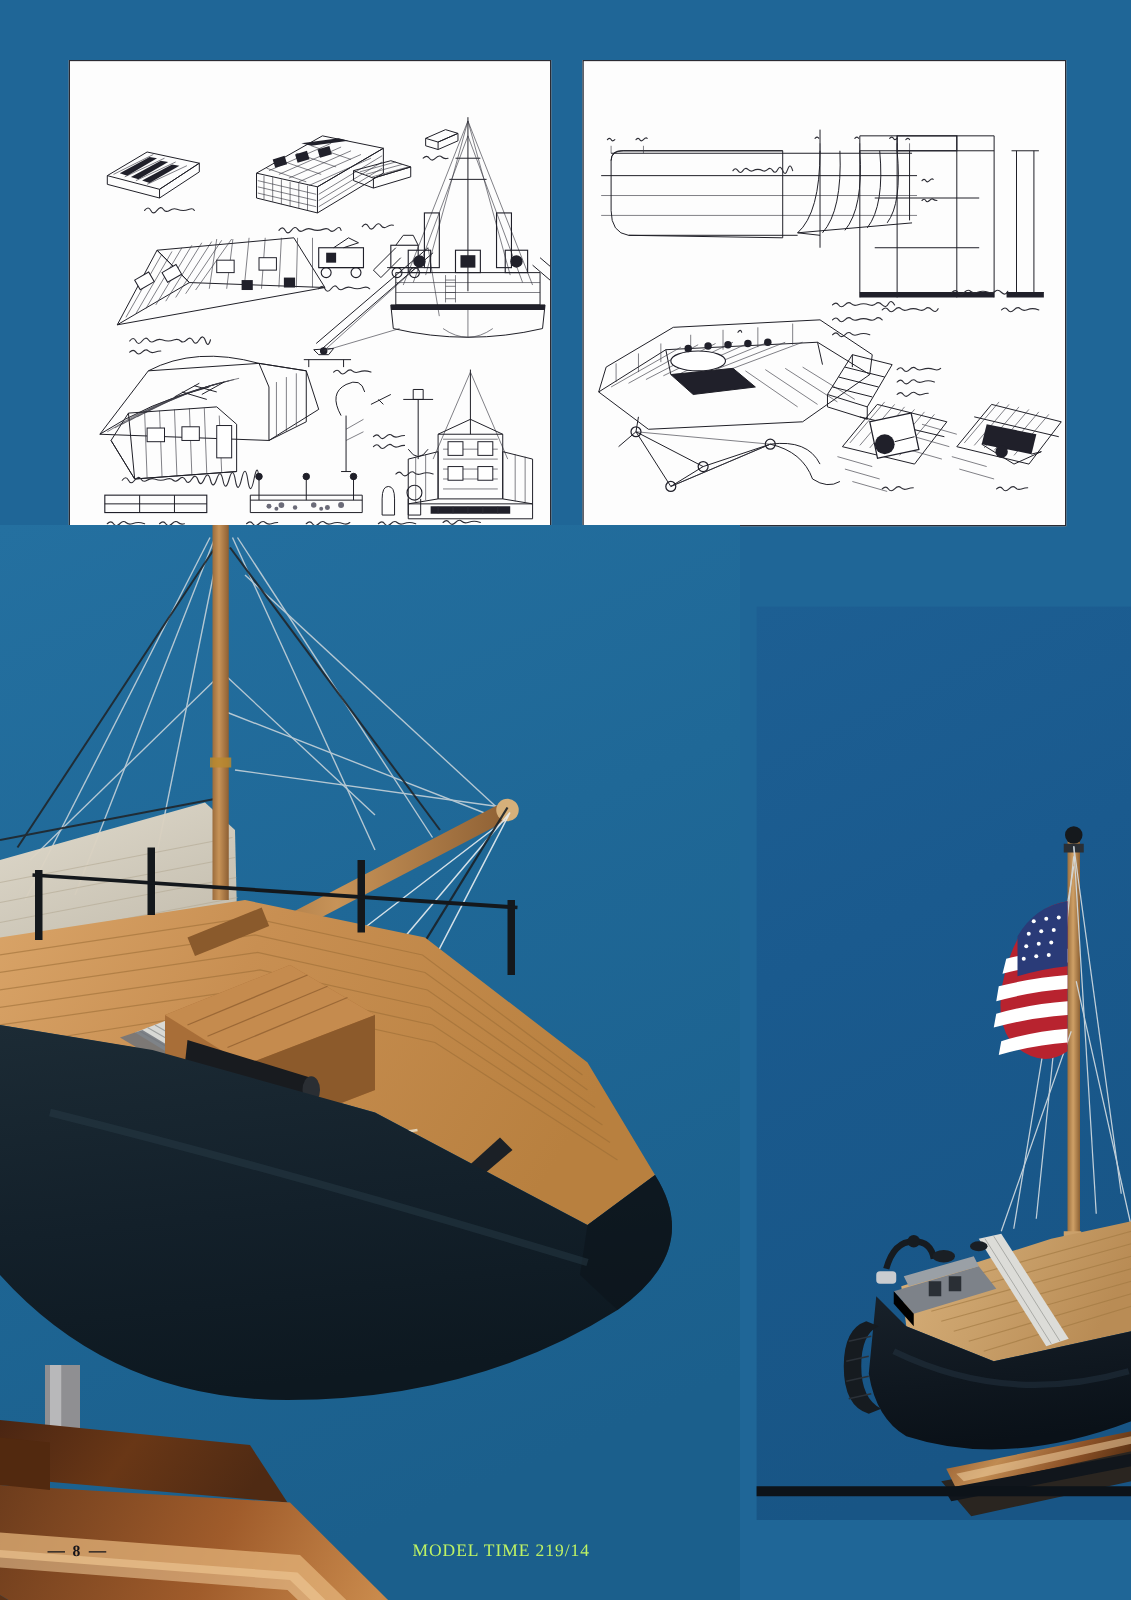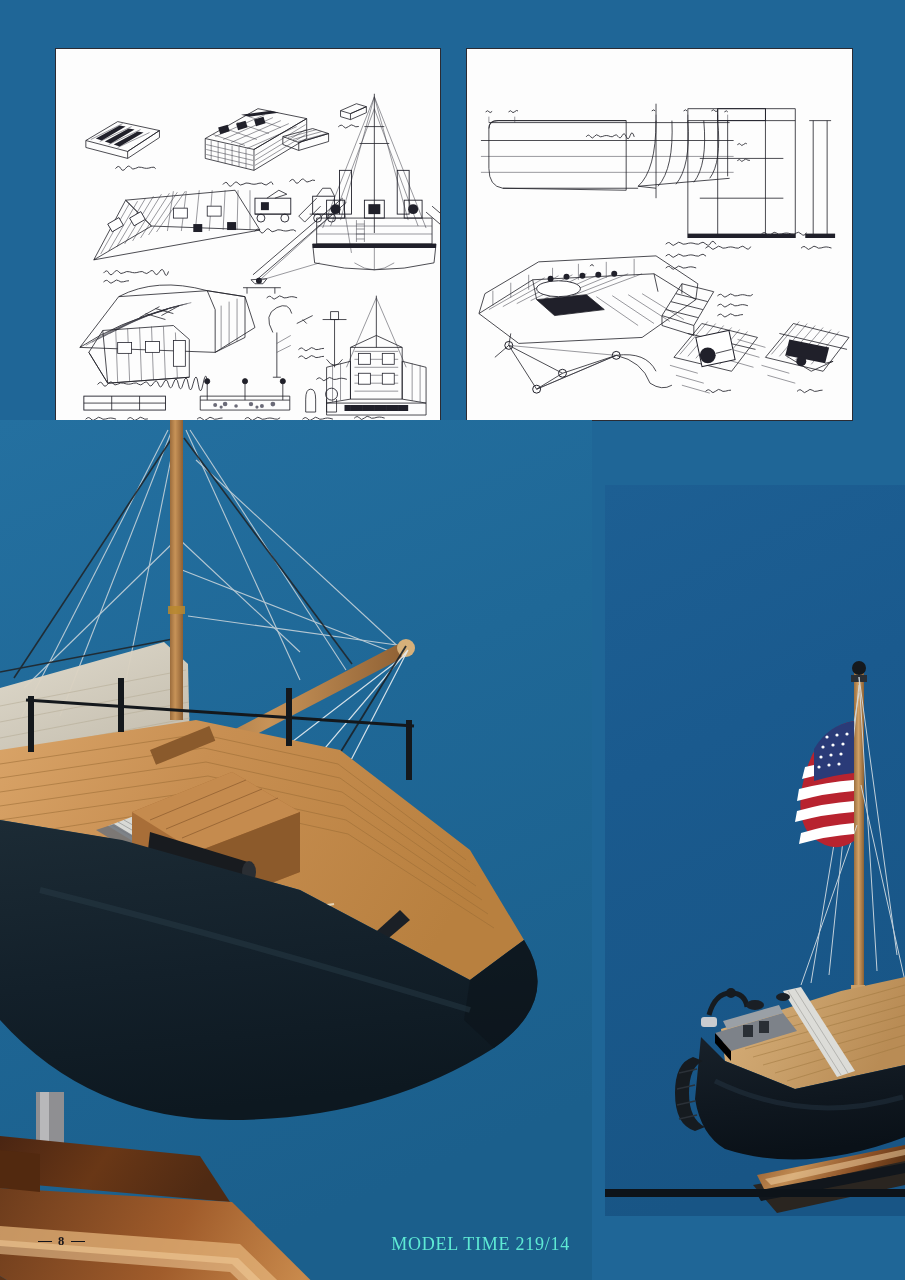--- a/index.html
+++ b/index.html
@@ -103,26 +103,26 @@
     display: inline-block;
     width: 14px;
     height: 1.6px;
     background: #15141a;
   }
   #issue-line {
     position: absolute;
     left: 330px;
     top: 14px;
     width: 240px;
-    text-align: right;
+    text-align: left;
     font-family: "Liberation Serif", serif;
-    font-size: 18px;
+    font-size: 14px;
     font-variant: small-caps;
     letter-spacing: 0.75px;
-    color: #5eead4;
+    color: #bef264;
     white-space: nowrap;
   }
 </style>
 </head>
 <body>
 
 <div class="page">
 
   <div id="panel-left" class="draw-panel">
     <svg class="draw-svg" viewBox="0 0 386 373" preserveAspectRatio="none">

